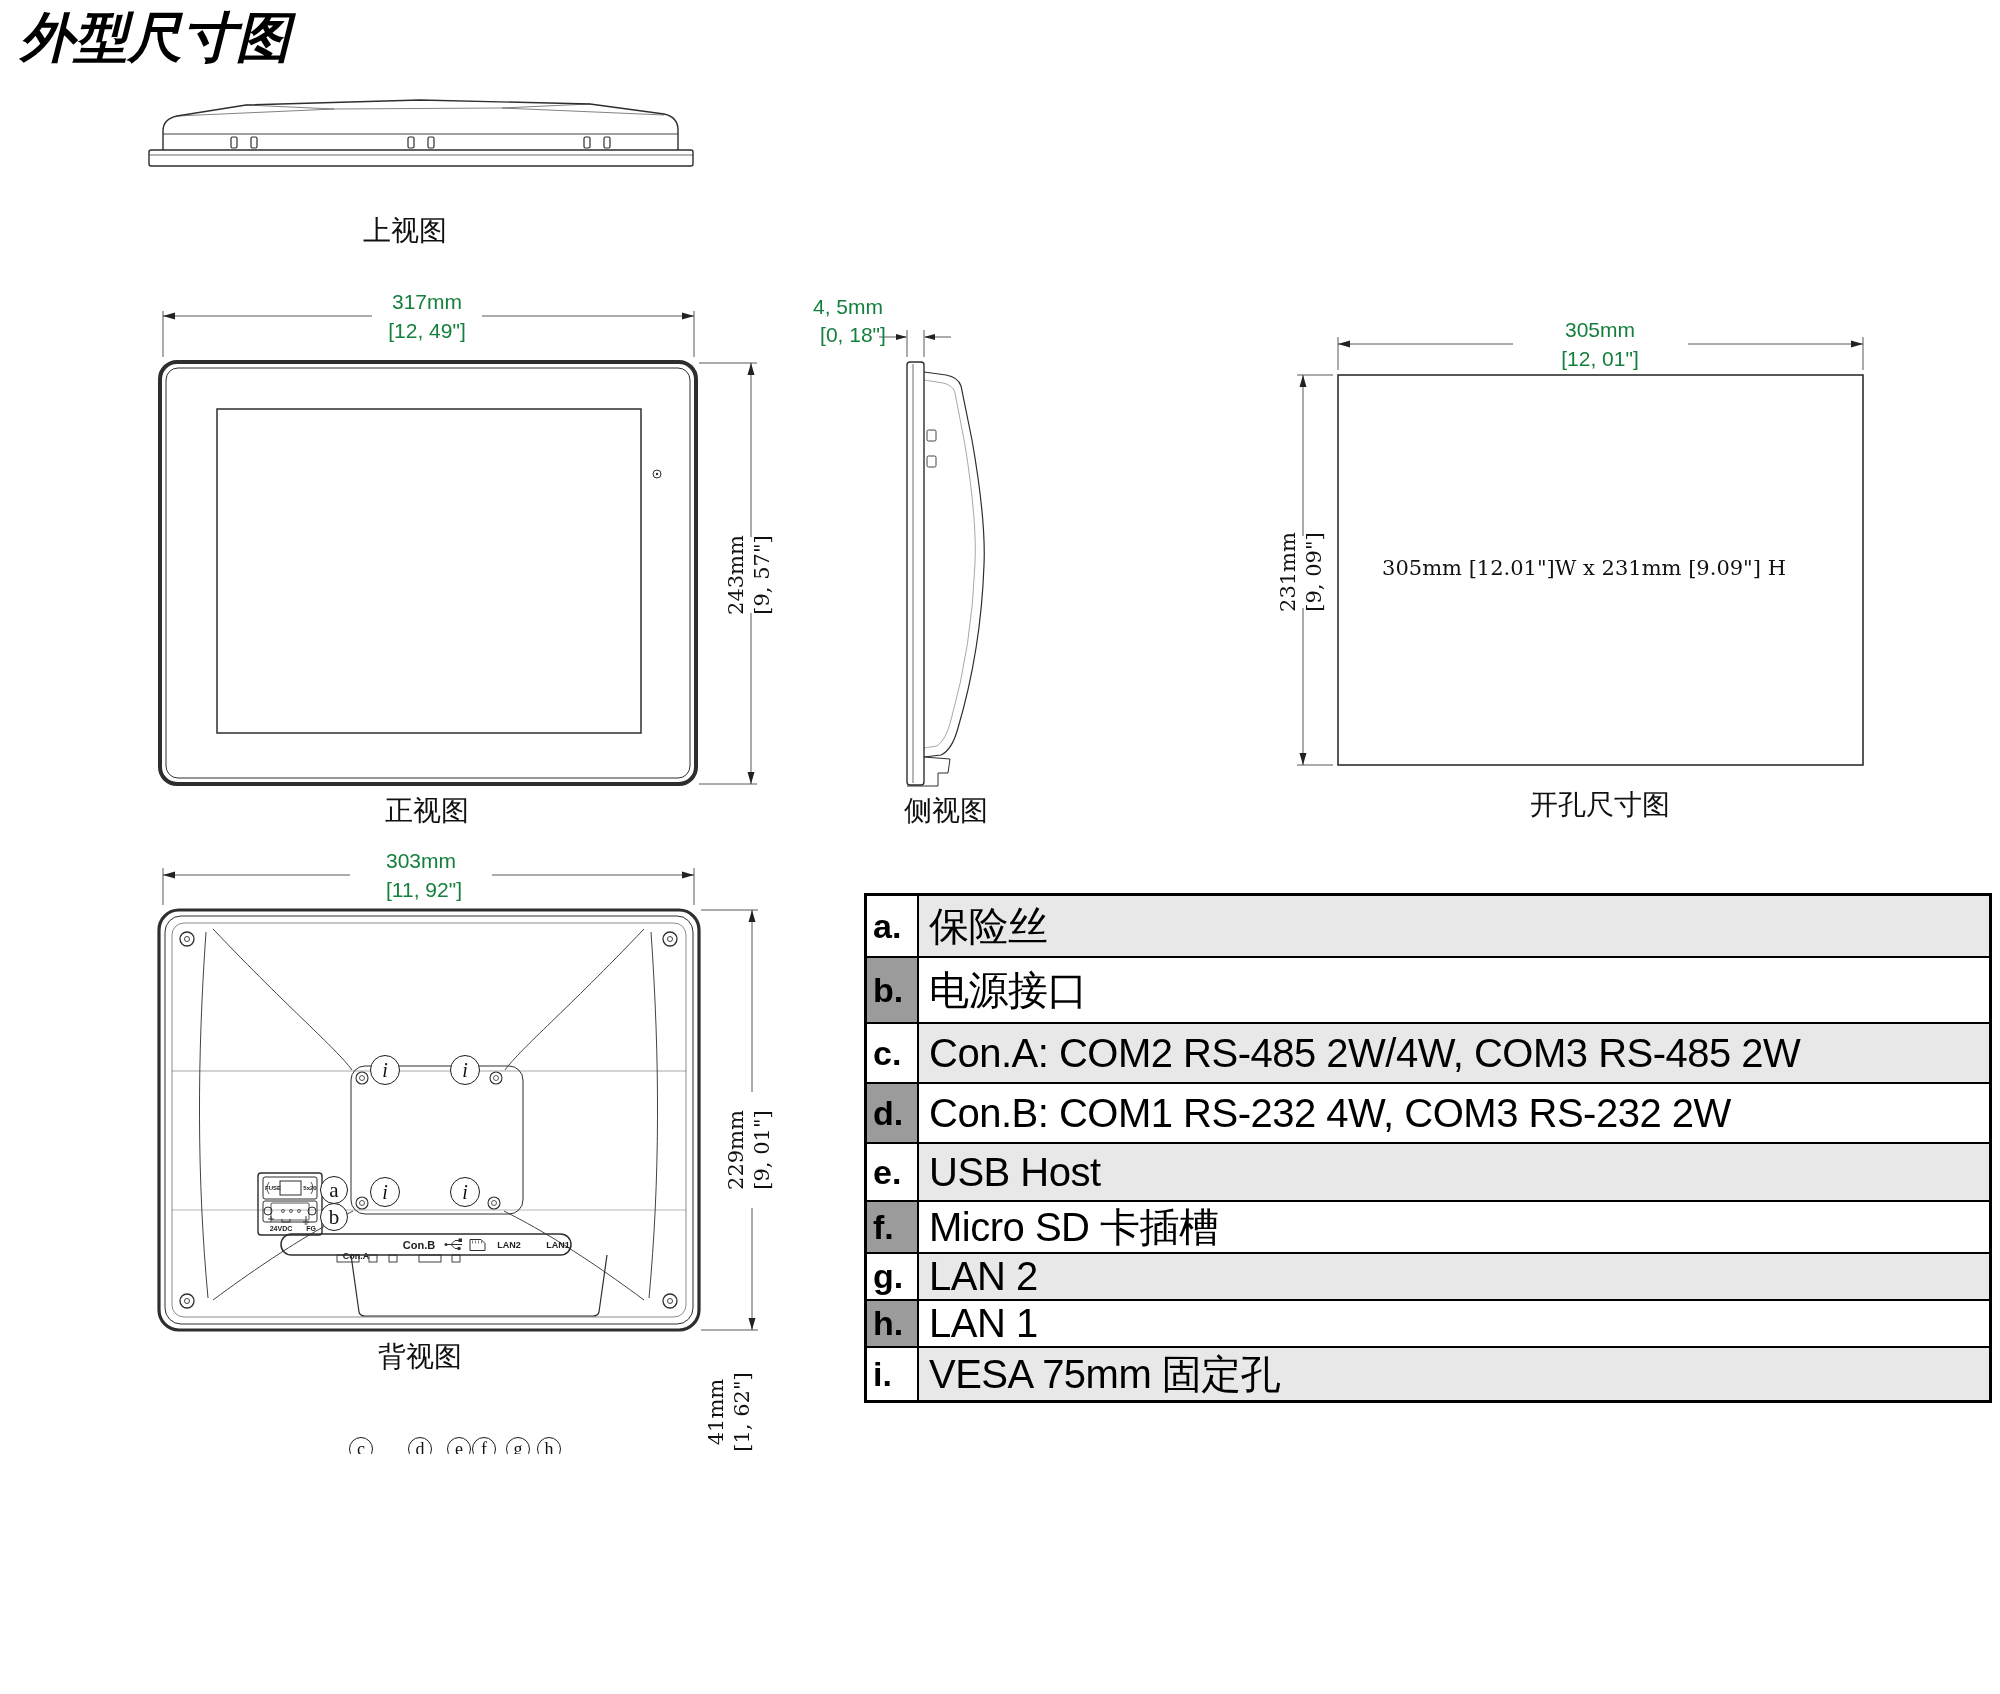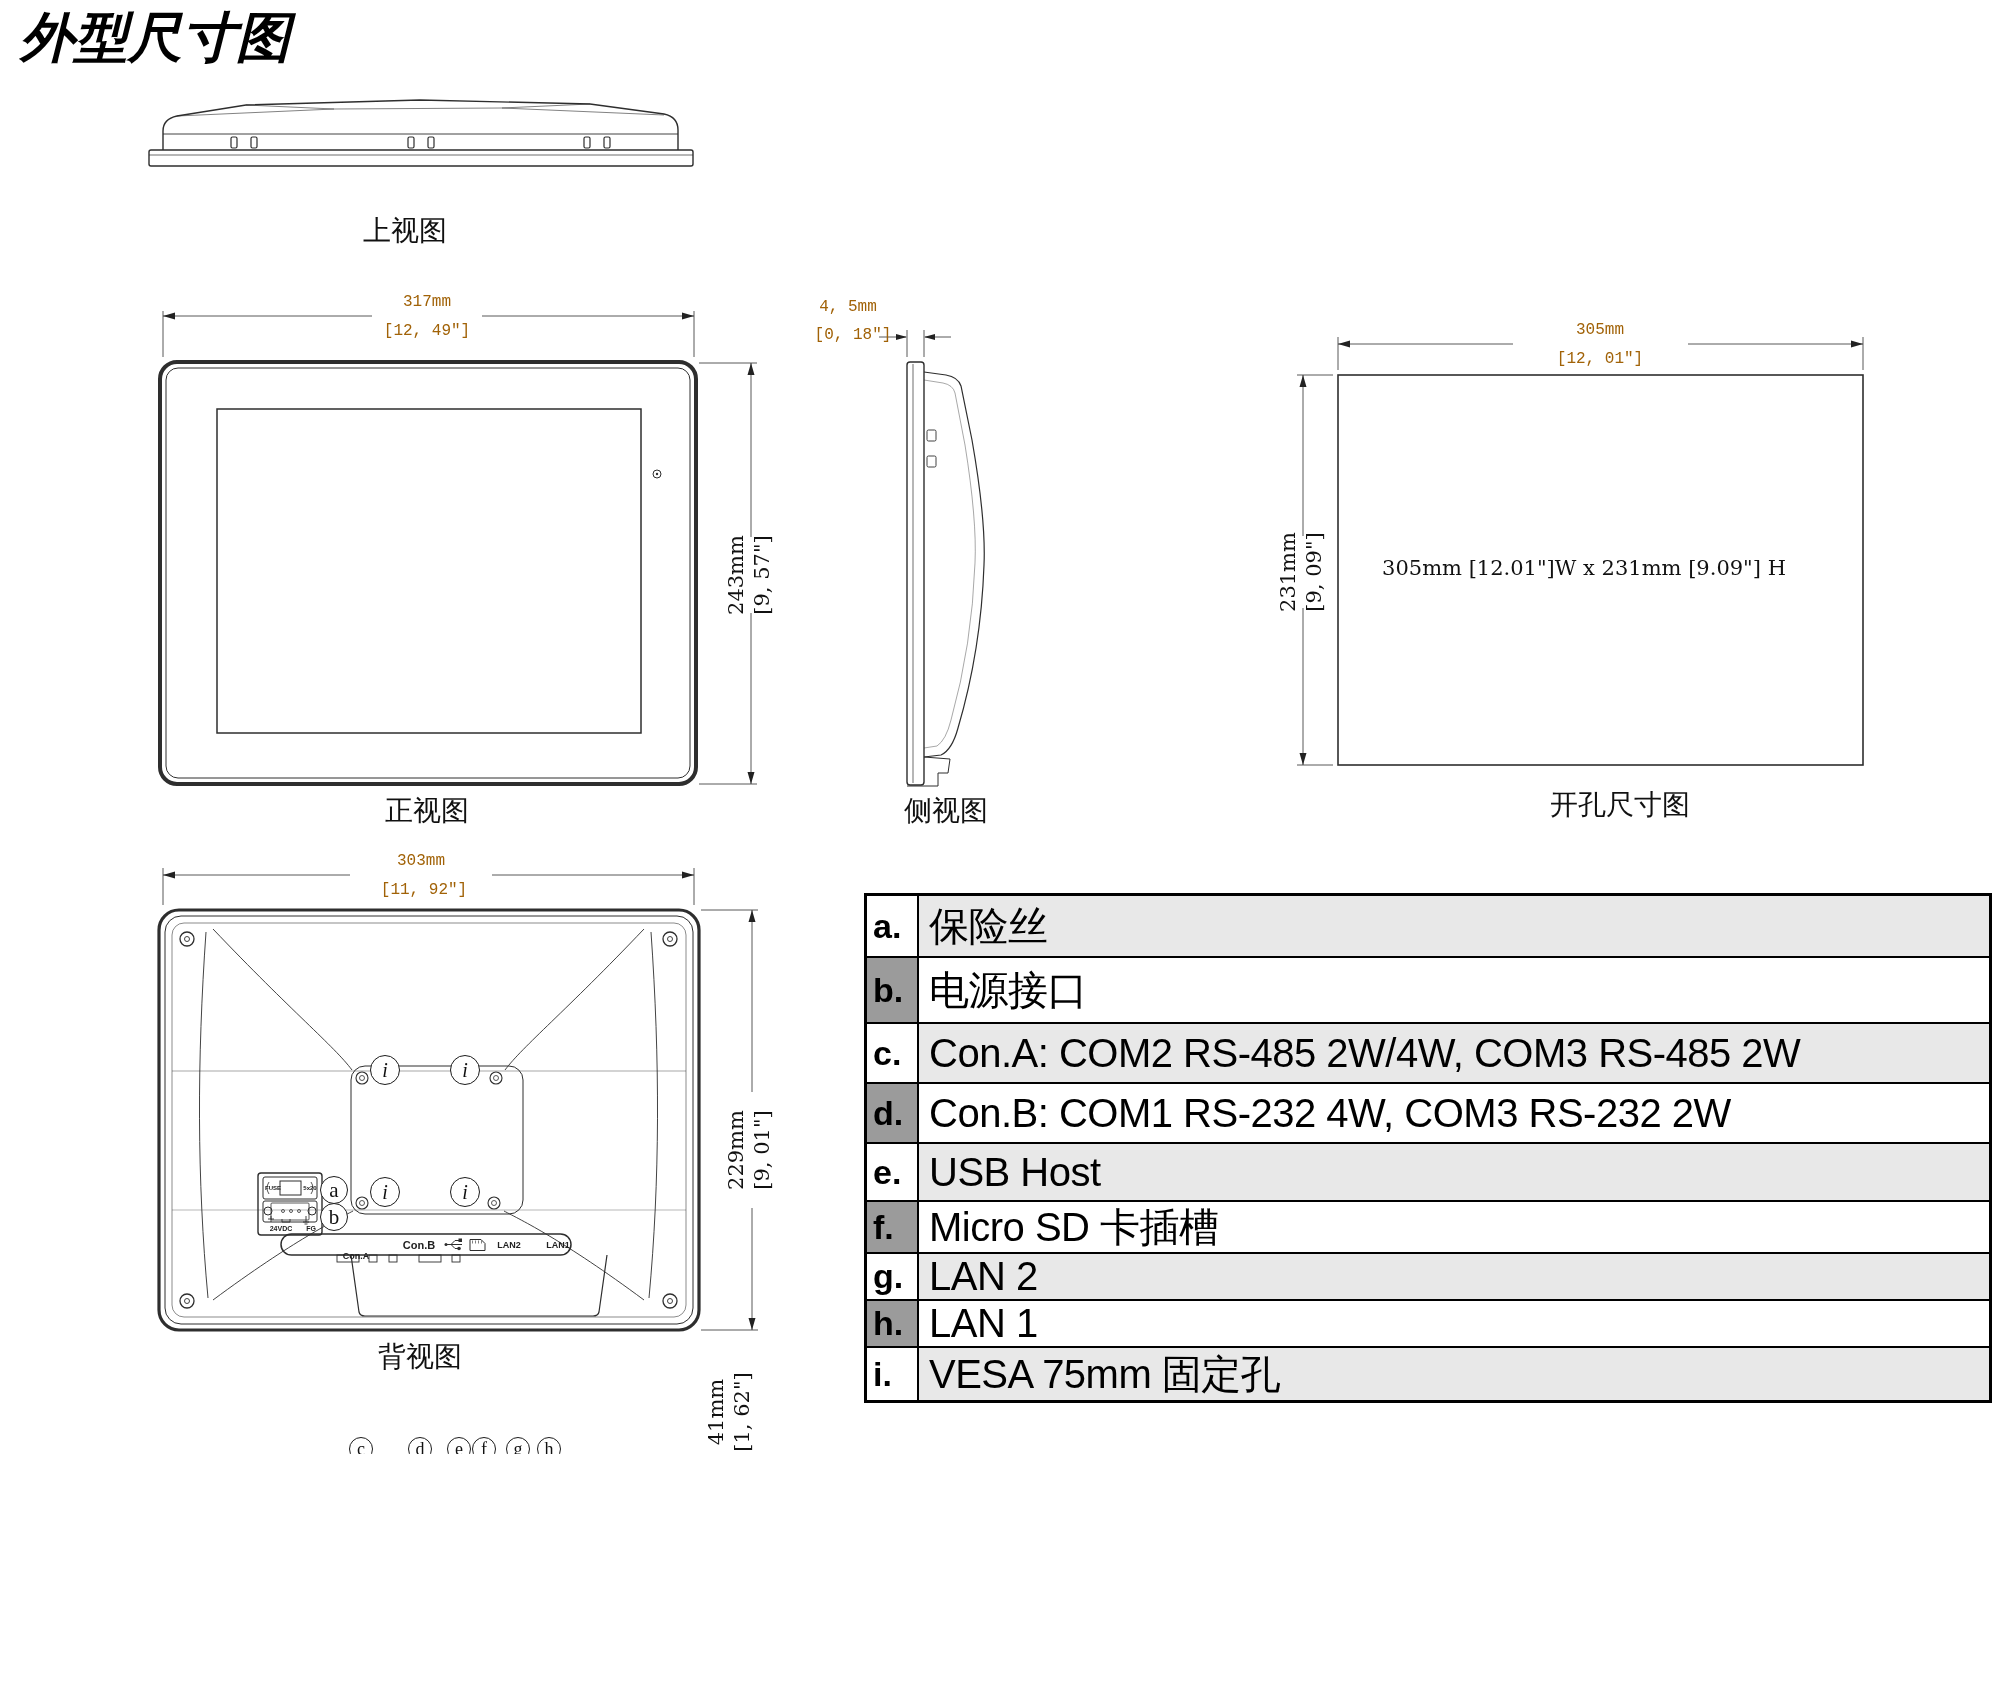--- a/index.html
+++ b/index.html
@@ -3,22 +3,22 @@
 <meta charset="utf-8">
 <style>
   html,body { margin:0; padding:0; background:#fff; }
   #canvas { position:relative; width:2000px; height:1454px; background:#fff; overflow:hidden;
             font-family:"Liberation Sans",sans-serif; }
   svg.art { position:absolute; left:0; top:0; }
   .title { position:absolute; left:20px; top:2px; font-family:"Liberation Serif",serif;
            font-style:italic; font-weight:bold; font-size:54px; color:#000; white-space:nowrap; }
   .view-label { position:absolute; transform:translateX(-50%); font-family:"Liberation Serif",serif;
                 font-size:28px; color:#111; white-space:nowrap; }
-  .hdim { position:absolute; transform:translate(-50%,-50%); font-family:Liberation Mono, monospace;
-          font-size:16px; color:#a16207; white-space:nowrap; }
+  .hdim { position:absolute; transform:translate(-50%,-50%); font-family:Liberation Sans, sans-serif;
+          font-size:21px; color:#15803d; white-space:nowrap; }
   .vdim { position:absolute; transform:translate(-50%,-50%) rotate(-90deg);
           font-family:"DejaVu Serif","Liberation Serif",serif; font-size:21px; color:#111;
           text-align:center; line-height:1.25; white-space:nowrap; }
   .note { position:absolute; transform:translate(-50%,-50%); font-family:"DejaVu Serif","Liberation Serif",serif;
           font-size:21px; color:#111; white-space:nowrap; }
   .callout { position:absolute; border:1.7px solid #1c1c1c; border-radius:50%; background:#fff;
              display:flex; align-items:center; justify-content:center; box-sizing:border-box;
              font-family:"Liberation Serif",serif; color:#111; }
   .callout.it { font-style:italic; }
   .tiny { position:absolute; transform:translate(-50%,-50%); font-family:"Liberation Sans",sans-serif;
@@ -253,21 +253,21 @@
       <path d="M738,1468 V1536" stroke-width="0.8"></path>
       <path d="M738,1468 l-3.5,11 h7 z M738,1536 l-3.5,-11 h7 z" fill="#222" stroke="none"></path>
     </g>
   </svg>
 
   <div class="title">外型尺寸图</div>
 
   <div class="view-label" style="left:405px; top:212px;">上视图</div>
   <div class="view-label" style="left:427px; top:792px;">正视图</div>
   <div class="view-label" style="left:946px; top:792px;">侧视图</div>
-  <div class="view-label" style="left:1600px; top:786px;margin-left:20px;">开孔尺寸图</div>
+  <div class="view-label" style="left:1600px; top:786px;">开孔尺寸图</div>
   <div class="view-label" style="left:420px; top:1338px;">背视图</div>
   <div class="view-label" style="left:428px; top:1560px;">底视图</div>
 
   <div class="hdim" style="left:427px; top:302px;">317mm</div>
   <div class="hdim" style="left:427px; top:331px;">[12, 49"]</div>
   <div class="vdim" style="left:749px; top:575px;">
     <div>243mm</div>
     <div>[9, 57"]</div>
   </div>
 

